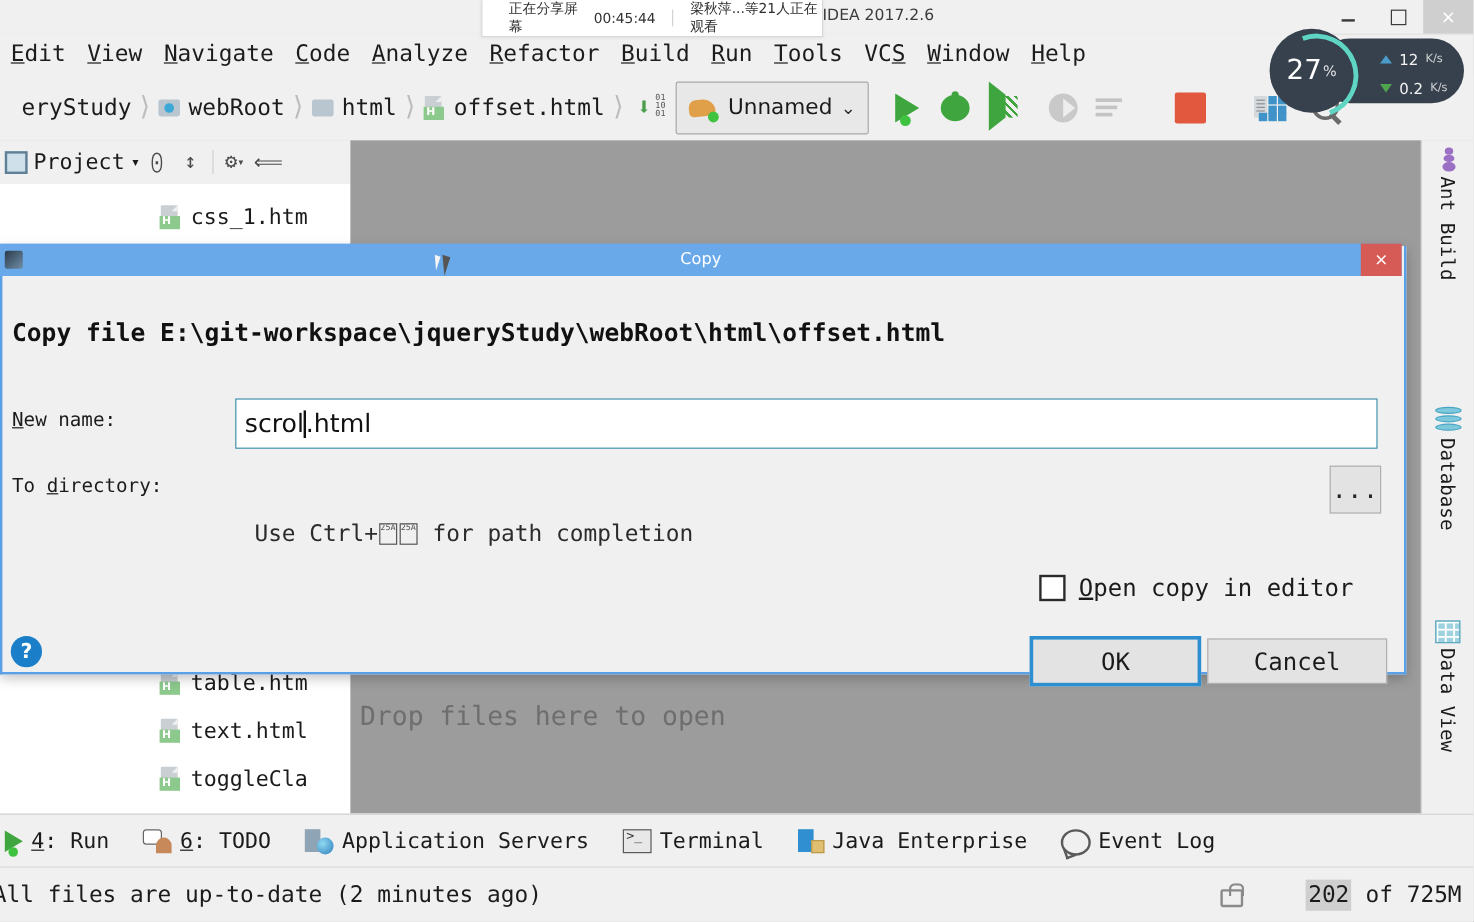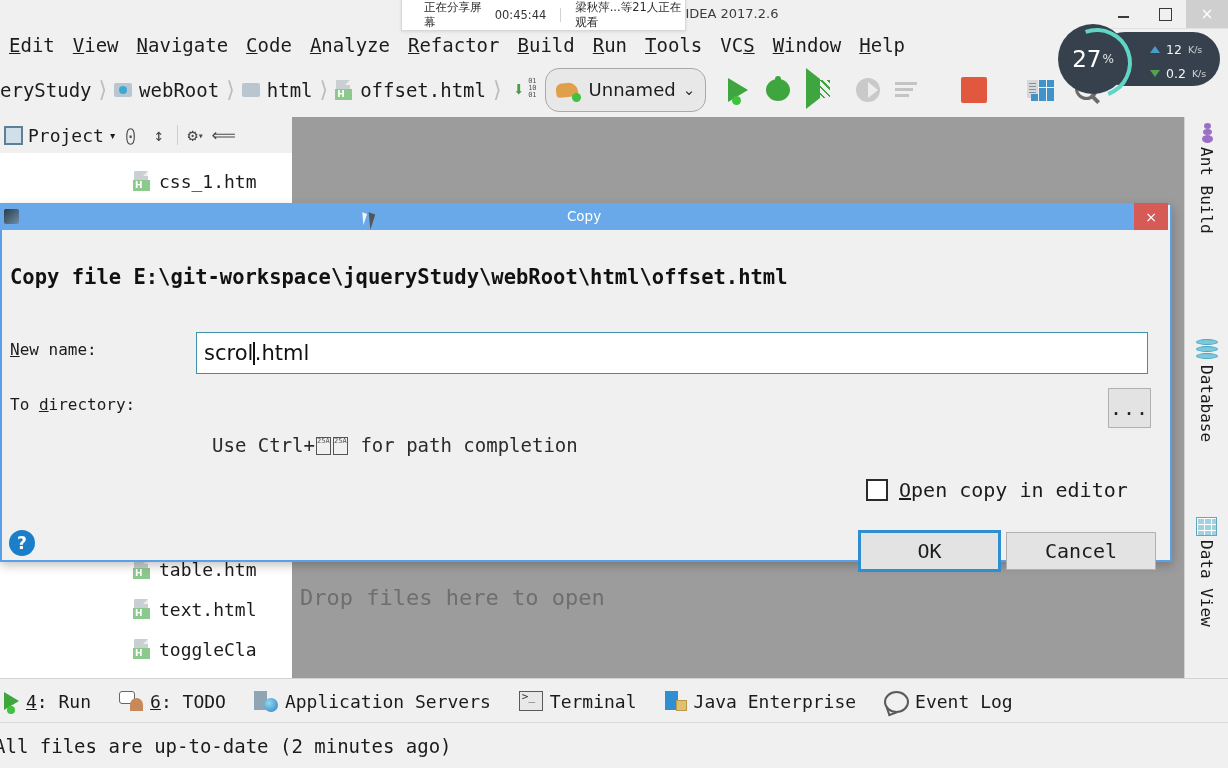--- a/index.html
+++ b/index.html
@@ -107,21 +107,21 @@
   .dl-ico {
     display:inline-block; position: relative; width: 26px; height: 26px;
   }
   .dl-ico .arrow { position:absolute; left:2px; top:2px; color:#4a9e4a; font-size:20px; line-height:20px;}
   .dl-ico .digits { position:absolute; right:0px; top:1px; font-size:7px; line-height:7px;
     color:#555; font-family:"DejaVu Sans Mono", monospace;}
 
   .runcfg {
     display:flex; align-items:center; gap:7px;
     border:1px solid #a9a9a9; background:#e8e8e8;
-    height: 34px; padding: 4px 10px; border-radius:14px;
+    height: 34px; padding: 4px 10px; border-radius:2px;
     font-family: "DejaVu Sans", sans-serif; font-size: 18px; color:#1b1b1b;
   }
   .cat-ico { width:26px; height:22px; position:relative; }
   .cat-ico .body { position:absolute; left:0; top:4px; width:22px; height:14px;
     background:#e0a04a; border-radius: 6px 10px 4px 4px; transform: rotate(-6deg);}
   .cat-ico .dot { position:absolute; right:1px; bottom:-1px; width:9px;height:9px;
     background:#3fc23f; border-radius:50%;}
   .chev { font-size:15px; color:#2a2a2a; }
 
   .tbtn { width: 40px; height: 40px; display:flex; align-items:center; justify-content:center; }
@@ -402,21 +402,21 @@
     <div class="menu-item"><u>R</u>efactor</div>
     <div class="menu-item"><u>B</u>uild</div>
     <div class="menu-item"><u>R</u>un</div>
     <div class="menu-item"><u>T</u>ools</div>
     <div class="menu-item">VC<u>S</u></div>
     <div class="menu-item"><u>W</u>indow</div>
     <div class="menu-item"><u>H</u>elp</div>
   </div>
 
   <div class="navbar">
-    <div class="crumb" style="margin-left:0;text-align:center;">
+    <div class="crumb" style="margin-left:18px;text-align:center;">
       <span>eryStudy</span>
     </div>
     <span class="crumb-sep">⟩</span>
     <div class="crumb">
       <span class="folder-ico webroot"></span>
       <span>webRoot</span>
     </div>
     <span class="crumb-sep">⟩</span>
     <div class="crumb">
       <span class="folder-ico"></span>
@@ -655,15 +655,23 @@
       <span class="evt-ico">
           <span class="c"></span>
           <span class="t"></span>
         </span>
       <span>Event Log</span>
     </div>
   </div>
 
   <div class="statusbar">
     <div class="status-text">All files are up-to-date (2 minutes ago)</div>
+    <div class="status-right">
+      <span class="lock-ico">
+          <span class="b"></span>
+          <span class="s"></span>
+        </span>
+      <span class="trash-ico"><span class="lid"></span><span class="can"></span></span>
+      <span class="mem"><span class="used">202</span><span> of </span><span>725M</span></span>
+    </div>
   </div>
 
 </div>
 
 </body></html>

